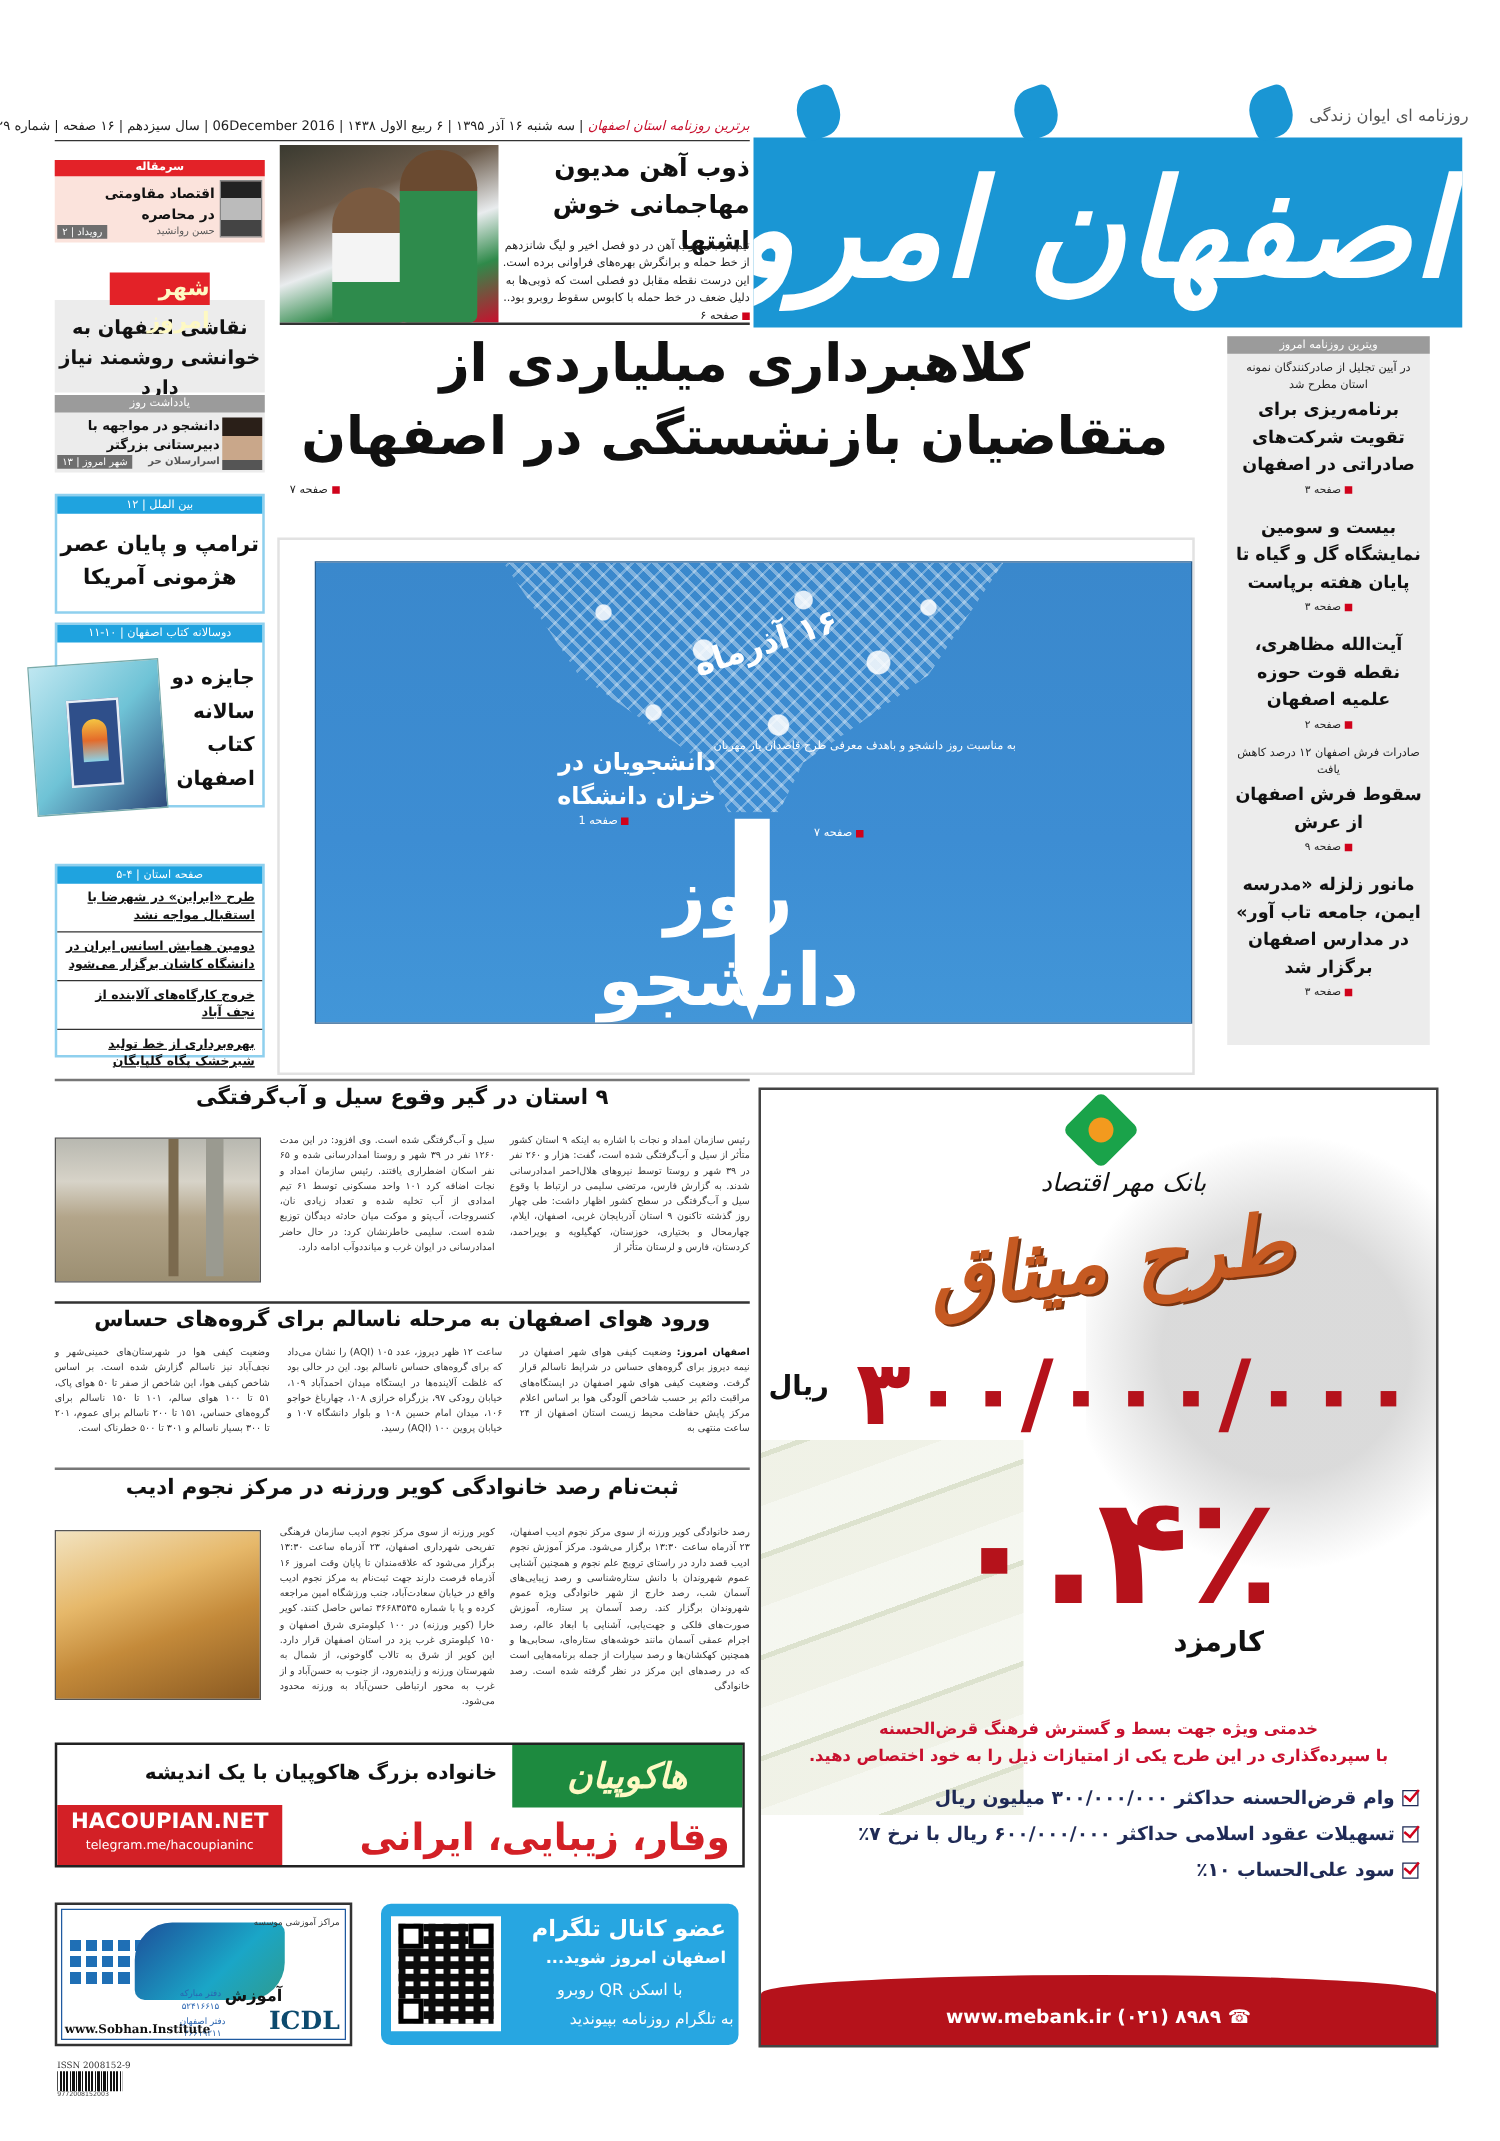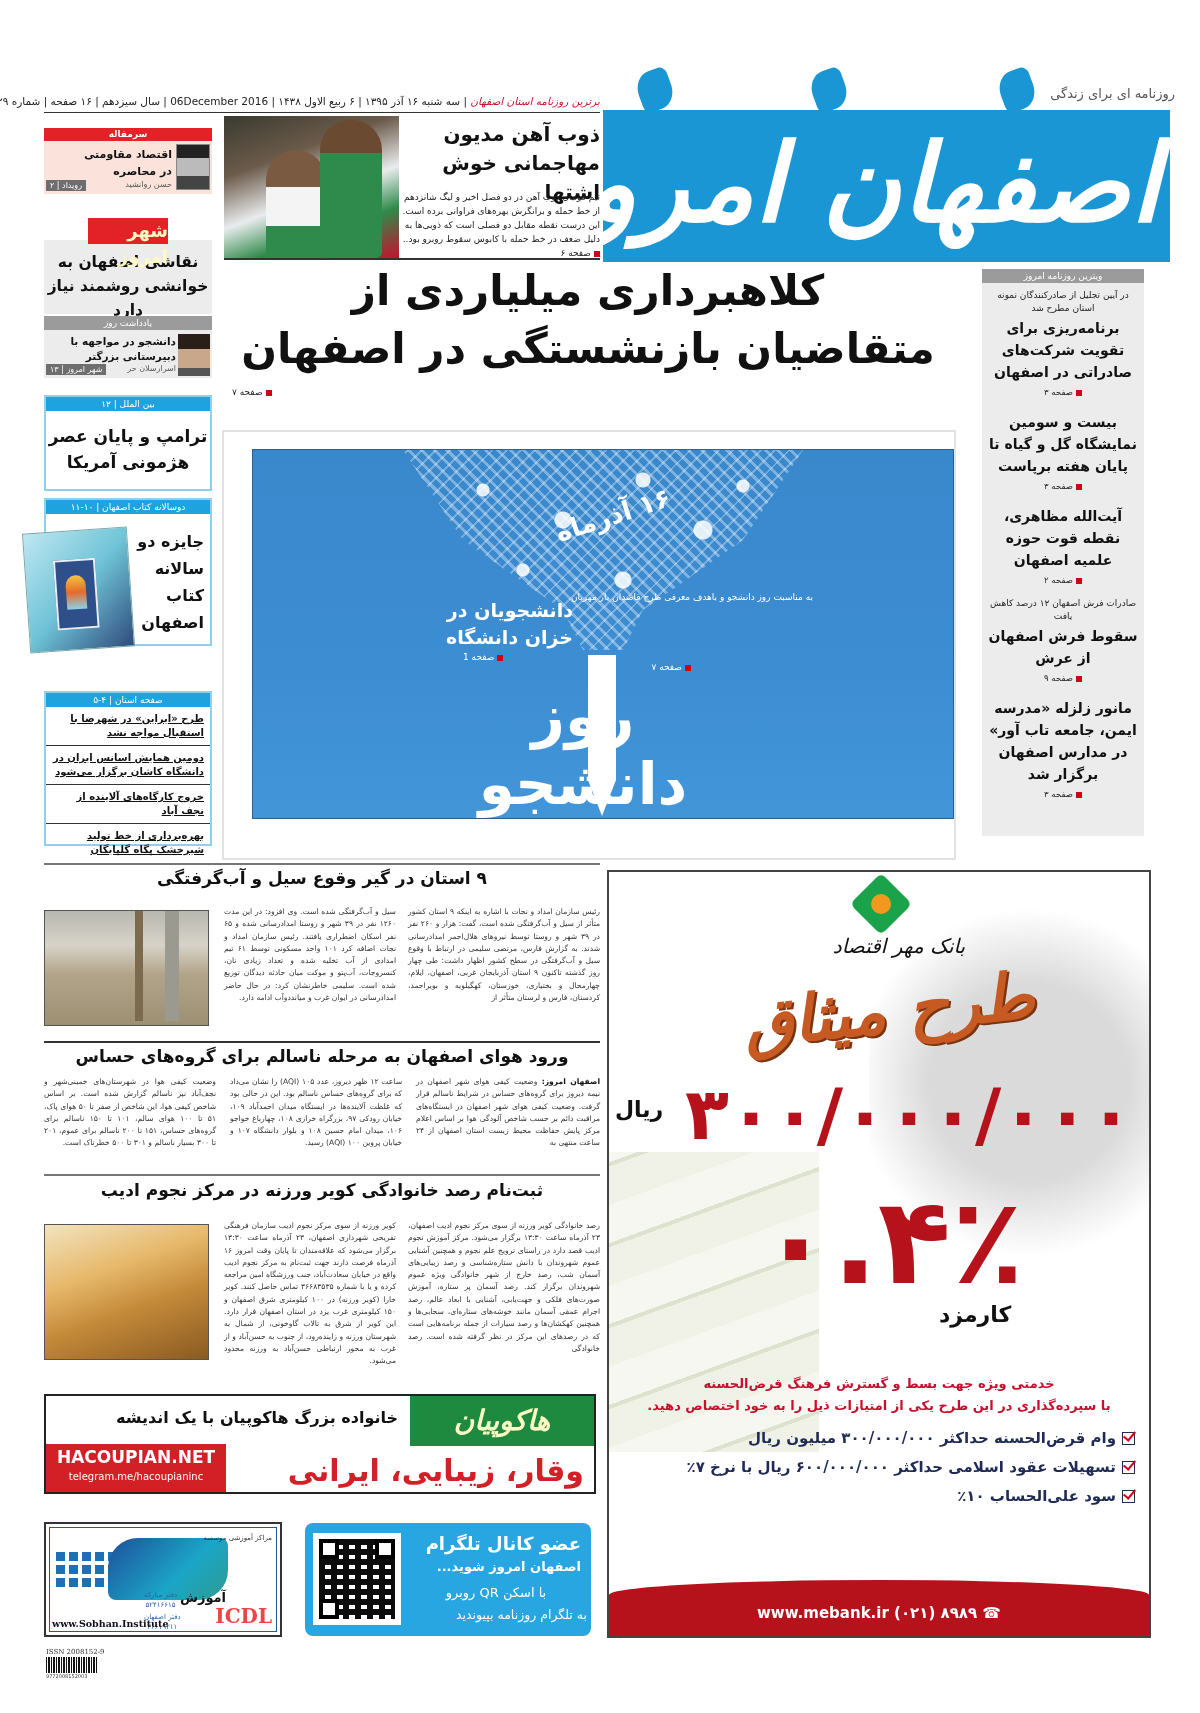--- a/index.html
+++ b/index.html
@@ -36,21 +36,21 @@
   .grey-tag { background: #6e6e6e; color: #fff; font-size: 8px; padding: 1px 4px; }
   #editorial-tag { left: 2px; top: 52px; }
 
   #shahr-logo { left: 88px; top: 218px; width: 80px; height: 26px; background: #e32228; color: #fef9c3; font-weight: bold; font-size: 18px; line-height: 26px; text-align: right; }
   #shahr-box { left: 44px; top: 240px; width: 168px; height: 74px; background: #ececec; }
   #shahr-title { left: 0; top: 10px; width: 168px; font-size: 15.5px; font-weight: bold; line-height: 24px; text-align: center; }
 
   #note-box { left: 44px; top: 316px; width: 168px; height: 62px; background: #ececec; }
   .grey-head { background: #9b9b9b; color: #fff; font-size: 9px; height: 14px; line-height: 14px; text-align: center; }
   #note-title { right: 36px; top: 18px; width: 120px; font-size: 10.5px; font-weight: bold; line-height: 15px; text-align: right; }
-  #note-author { right: 36px; top: 48px; font-size: 8px; color: #555; }
+  #note-author { right: 36px; top: 48px; font-size: 8px; color: #555; font-weight: bold; }
   #note-photo { right: 2px; top: 18px; width: 32px; height: 42px; background: linear-gradient(#2a1f18 0 35%, #c9a78a 35% 80%, #555 80%); }
   #note-tag { left: 2px; top: 48px; }
 
   .blue-box { border: 2px solid #8fd0ee; background: #fff; }
   .blue-head { background: #1fa3df; color: #fff; font-size: 9px; height: 14px; line-height: 14px; text-align: center; }
   #intl-box { left: 44px; top: 395px; width: 168px; height: 96px; }
   #intl-title { left: 0; top: 26px; width: 164px; font-size: 17px; font-weight: bold; line-height: 26px; text-align: center; }
 
   #book-box { left: 44px; top: 498px; width: 168px; height: 148px; }
   #book-title { right: 6px; top: 28px; width: 70px; font-size: 16px; font-weight: bold; line-height: 27px; text-align: right; }
@@ -131,21 +131,21 @@
   #hac-motto { position:absolute; right:10px; bottom:4px; width:350px; font-size:30px; font-weight:bold; color:#d32026; text-align:right; }
 
   
   #sobhan-ad { left: 44px; top: 1522px; width: 238px; height: 115px; border: 2px solid #333; background: #fff; }
   #sobhan-inner { position:absolute; left:3px; top:3px; width:228px; height:105px; border:1px solid #1f5aa0; }
   #sobhan-grid { position:absolute; left:6px; top:24px; width:60px; height:36px; background:
      repeating-linear-gradient(90deg, #1f6fb5 0 9px, transparent 9px 13px); -webkit-mask: repeating-linear-gradient(180deg,#000 0 9px,transparent 9px 13px); mask: repeating-linear-gradient(180deg,#000 0 9px,transparent 9px 13px); }
   #sobhan-logo { position:absolute; left:58px; top:10px; width:120px; height:62px; background:linear-gradient(135deg,#1d4f9a,#1aa6c7 60%,#2f9b8f); border-radius: 30px 8px 30px 8px; }
   #sobhan-kicker { position:absolute; right:4px; top:6px; font-size:7px; color:#333; }
   #sobhan-course { position:absolute; left:130px; top:62px; font-size:13px; font-weight:bold; color:#111; }
-  #sobhan-icdl { position:absolute; right:4px; top:76px; font-family:"DejaVu Serif",serif; font-size:20px; font-weight:bold; color:#ef4444; }
+  #sobhan-icdl { position:absolute; right:4px; top:76px; font-family:"DejaVu Serif",serif; font-size:20px; font-weight:bold; color:#0c4a6e; }
   #sobhan-office1 { position:absolute; left:94px; top:62px; font-size:7px; color:#2a64b0; text-align:center; line-height:10px; }
   #sobhan-office2 { position:absolute; left:94px; top:84px; font-size:7px; color:#2a64b0; text-align:center; line-height:10px; }
   #sobhan-web { position:absolute; left:2px; bottom:2px; font-family:"DejaVu Serif",serif; font-size:9.5px; font-weight:bold; color:#111; direction:ltr; }
 
   
   #tg-ad { left: 305px; top: 1523px; width: 286px; height: 113px; background: #27a6e1; border-radius: 8px; }
   #qr { position:absolute; left:8px; top:10px; width:88px; height:92px; background:#fff; padding:6px; }
   #qr .code { width:76px; height:80px; background:
       linear-gradient(90deg,#000 0 6px,transparent 6px) 0 0/12px 12px,
       linear-gradient(#000 0 6px,transparent 6px) 0 0/16px 10px; opacity:.95; }
@@ -177,21 +177,21 @@
   #mehr-benefits { position:absolute; right:14px; top:552px; width:520px; list-style:none; }
   #mehr-benefits li { font-size:15px; font-weight:bold; color:#1f2a55; line-height:29px; text-align:right; }
   #mehr-benefits .chk { display:inline-block; width:13px; height:13px; border:1.5px solid #1f2a55; margin-left:6px; position:relative; vertical-align:middle; }
   #mehr-benefits .chk::after { content:""; position:absolute; left:3px; top:-4px; width:5px; height:10px; border-right:2.5px solid #d0021b; border-bottom:2.5px solid #d0021b; transform:rotate(40deg); }
   #mehr-footer { position:absolute; left:0; bottom:0; width:540px; height:56px; background:#b5121b; border-radius: 60% 60% 0 0 / 18px 18px 0 0; }
   #mehr-contact { position:absolute; left:0; bottom:14px; width:540px; color:#fff; font-size:15px; font-weight:bold; text-align:center; direction:ltr; }
 </style>
 </head>
 <body>
 
-<div id="tagline" class="abs">روزنامه ای برای زندگی</div>
+<div id="tagline" class="abs">روزنامه ای ایوان زندگی</div>
 <div id="logo-band" class="abs">
   <div id="logo-text">اصفهان امروز</div>
 </div>
 <span class="abs logo-dot" style="left:638px;top:70px"></span>
 <span class="abs logo-dot" style="left:812px;top:70px"></span>
 <span class="abs logo-dot" style="left:1000px;top:70px"></span>
 
 <div id="dateline" class="abs">
   <span class="brand">برترین روزنامه استان اصفهان</span>
   <span>| سه شنبه ۱۶ آذر ۱۳۹۵ | ۶ ربیع الاول ۱۴۳۸ | 06December 2016 | سال سیزدهم | ۱۶ صفحه | شماره ۲۸۲۹ | ۱۰۰۰ تومان</span>

